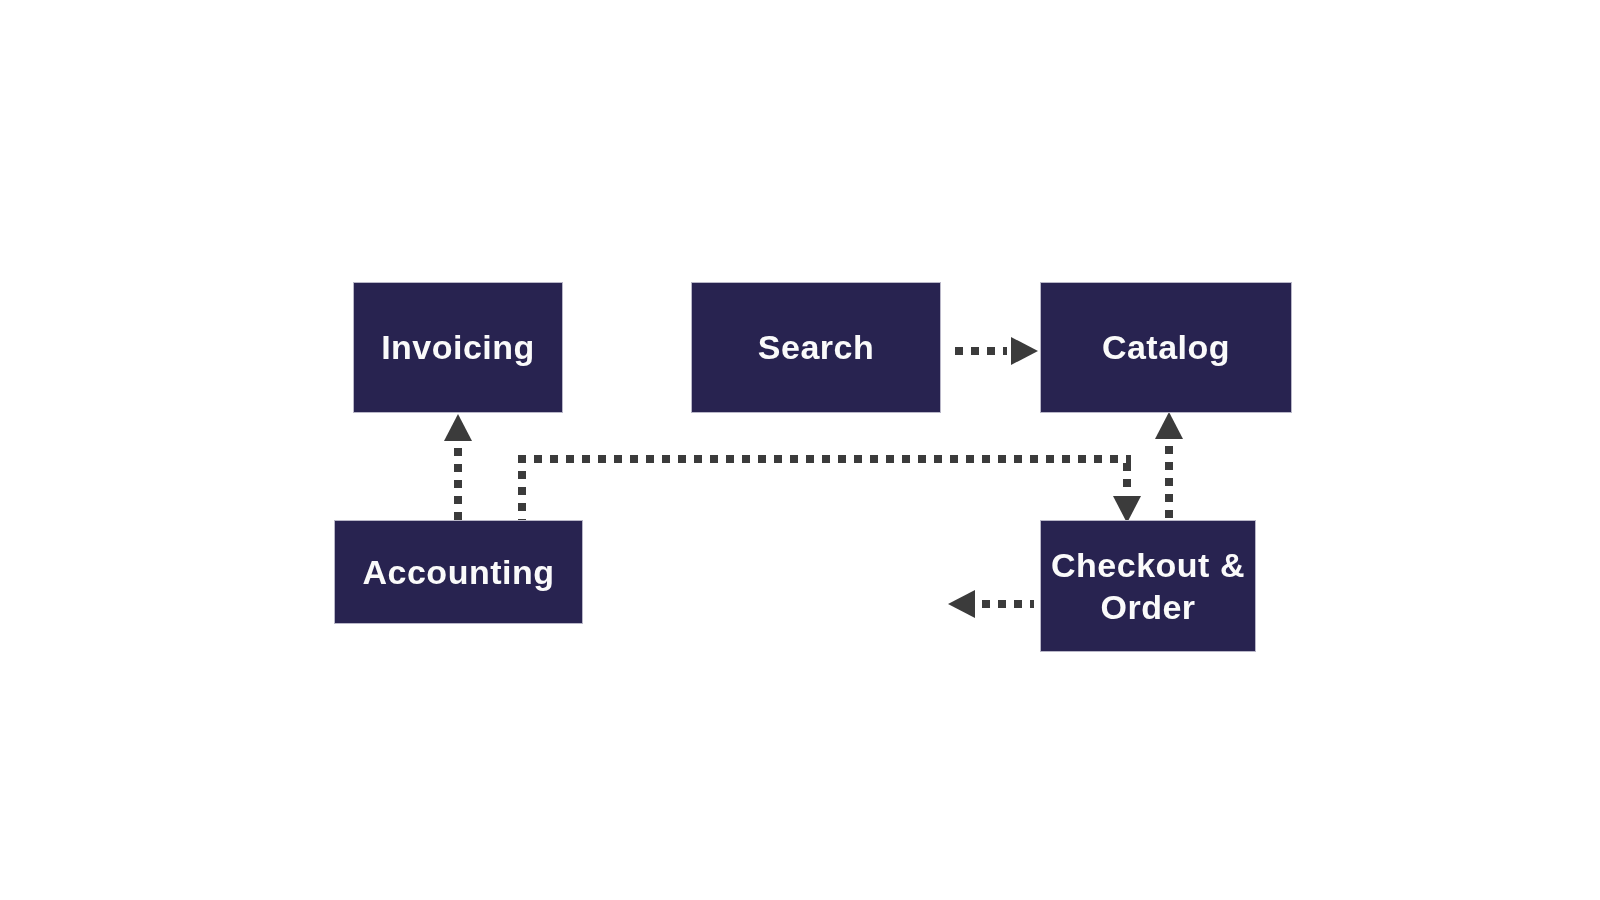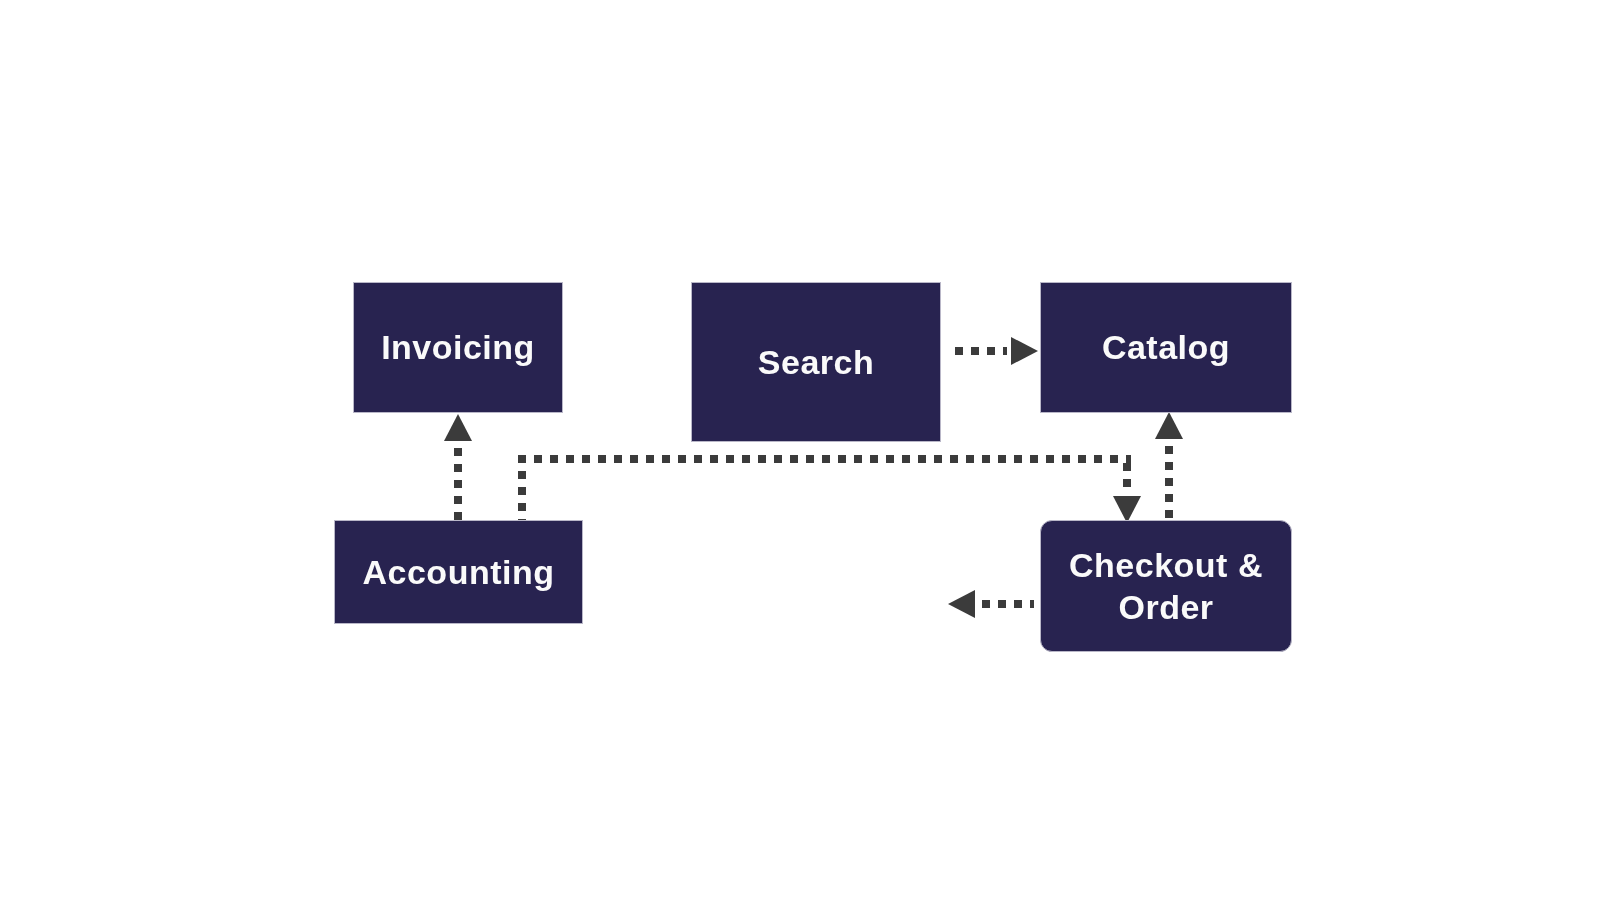--- a/index.html
+++ b/index.html
@@ -76,25 +76,25 @@
     </div>
     <div>
       <div class="seg seg-v" style="left: 518px; top: 455px; height: 71px;"></div>
       <div class="seg seg-h" style="left: 518px; top: 455px; width: 613px;"></div>
       <div class="seg seg-v" style="left: 1123px; top: 463px; height: 29px;"></div>
       <div class="head head-down" style="left: 1113px; top: 496px;"></div>
     </div>
     <div class="node" style="left: 353px; top: 282px; width: 210px; height: 131px;">
       <span>Invoicing</span>
     </div>
-    <div class="node" style="left: 691px; top: 282px; width: 250px; height: 160px;">
+    <div class="node" style="left: 691px; top: 282px; width: 250px; height: 131px;">
       <span>Search</span>
     </div>
     <div class="node" style="left: 1040px; top: 282px; width: 252px; height: 131px; align-items: center;">
       <span>Catalog</span>
     </div>
     <div class="node" style="left: 334px; top: 520px; width: 249px; height: 104px;">
       <span>Accounting</span>
     </div>
-    <div class="node" style="left: 1040px; top: 520px; width: 252px; height: 132px; border-radius: 12px;">
+    <div class="node" style="left: 1040px; top: 520px; width: 216px; height: 132px;">
       <span>Checkout &amp; Order</span>
     </div>
   </div>
 
 </body></html>

